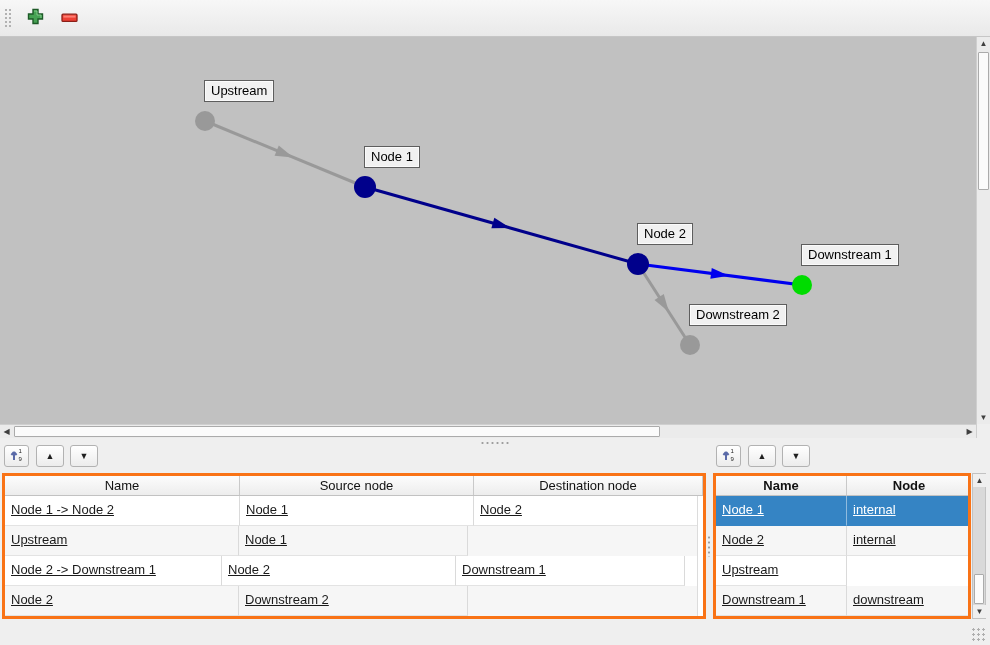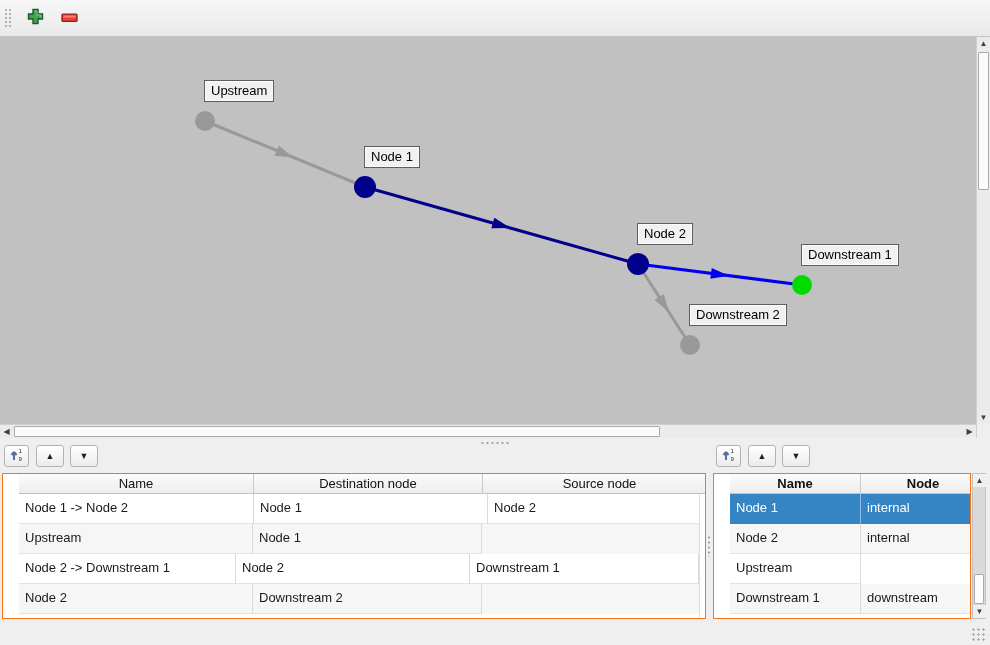--- a/index.html
+++ b/index.html
@@ -50,32 +50,32 @@
     background-image:radial-gradient(circle,#9e9e9e 1px,transparent 1.2px);
     background-size:4px 5px; }
 
   
   .p-btn { position:absolute; top:445px; height:22px;
     background:linear-gradient(#ffffff,#ececec); border:1px solid #b2b2b2;
     border-radius:3px; display:flex; align-items:center; justify-content:center; cursor:default; }
   .p-btn .tri { font-size:9px; color:#1f1f1f; line-height:1; }
 
   
-  .grid { position:absolute; top:473px; background:#fff; border:1px solid #f97316; overflow:hidden;padding-left:16px; }
+  .grid { position:absolute; top:473px; background:#fff; border:3px solid #f97316; overflow:hidden; }
   #edge-grid { left:2px; width:704px; height:146px; }
   #node-grid { left:713px; width:258px; height:146px; }
   .grid-header { display:flex; height:20px; background:linear-gradient(#fcfcfc,#ededed);
     border-bottom:1px solid #c2c2c2; }
   .gh-cell { border-right:1px solid #c9c9c9; text-align:center; line-height:19px;
     color:#111; flex:none; }
   #node-grid .gh-cell { font-weight:bold; }
   .grid-row { display:flex; height:30px; background:#fff; }
   .grid-row.alt { background:#f6f6f6; }
   .g-cell { border-right:1px solid #dadada; border-bottom:1px solid #e3e3e3;
-    line-height:28px; padding-left:6px; overflow:hidden; white-space:nowrap; flex:none; }
+    line-height:28px; padding-left:6px; overflow:hidden; white-space:nowrap; flex:none;text-decoration:underline; }
   .grid-row.selected .g-cell { color:#fff; border-right-color:rgba(255,255,255,.45);
     border-bottom-color:transparent; }
   #edge-vstrip { position:absolute; right:0; top:20px; bottom:0; width:6px;
     background:#fff; border-left:1px solid #dcdcdc; }
 
   #resize-grip { position:absolute; left:971px; top:627px; width:15px; height:15px;
     background-image:radial-gradient(circle,#aeaeae 1px,transparent 1.2px);
     background-size:5px 5px; }
 </style>
 </head>
@@ -171,22 +171,22 @@
 <button class="p-btn" style="left:748px;width:28px;">
   <span class="tri">▲</span>
 </button>
 <button class="p-btn" style="left:782px;width:28px;">
   <span class="tri">▼</span>
 </button>
 
 <div id="edge-grid" class="grid">
   <div class="grid-header">
       <div class="gh-cell" style="width: 235px;">Name</div>
+      <div class="gh-cell" style="width: 234px;">Source node</div>
       <div class="gh-cell" style="width: 229px;">Destination node</div>
-      <div class="gh-cell" style="width: 234px;">Source node</div>
     </div>
   <div class="grid-body">
       <div class="grid-row">
         <div class="g-cell" style="width: 235px;">Node 1 -&gt; Node 2</div>
         <div class="g-cell" style="width: 234px;">Node 1</div>
         <div class="g-cell" style="width: 229px;">Node 2</div>
       </div>
       <div class="grid-row alt">
         <div class="g-cell" style="width: 234px;">Upstream</div>
         <div class="g-cell" style="width: 229px;">Node 1</div>

